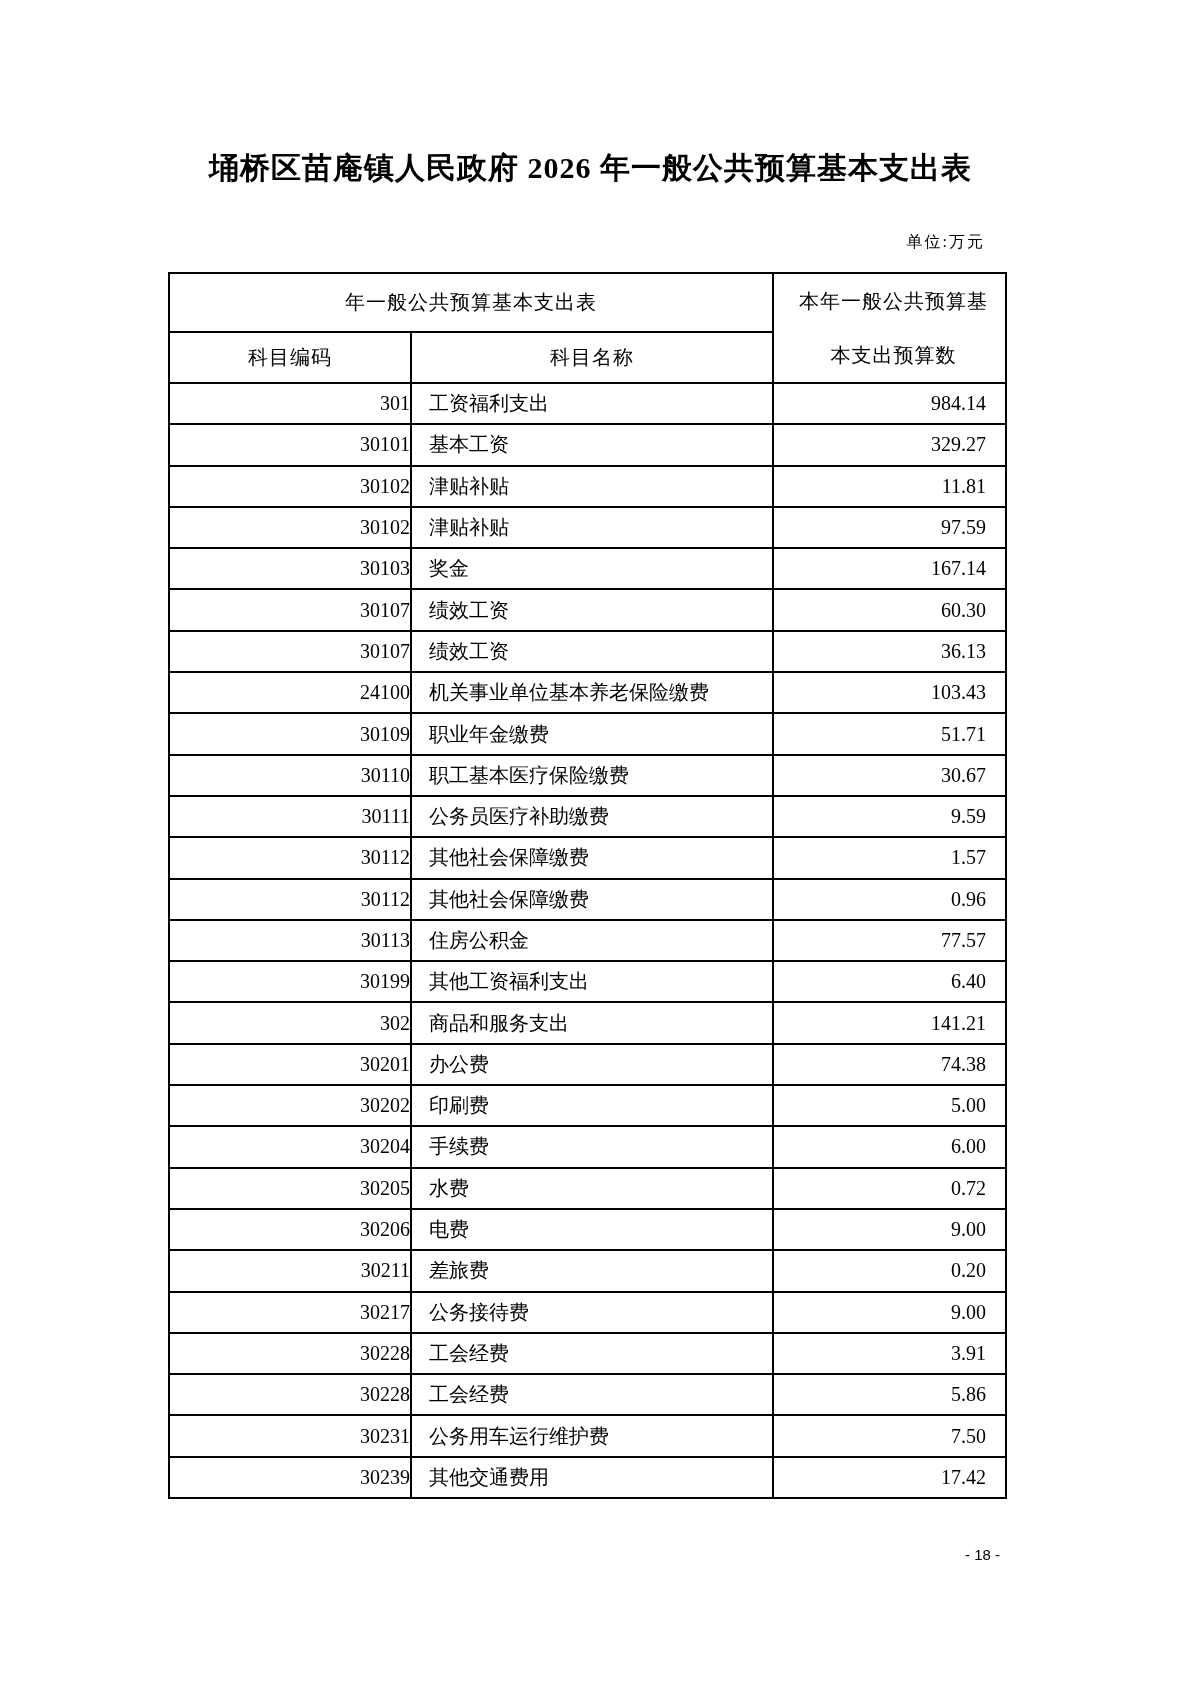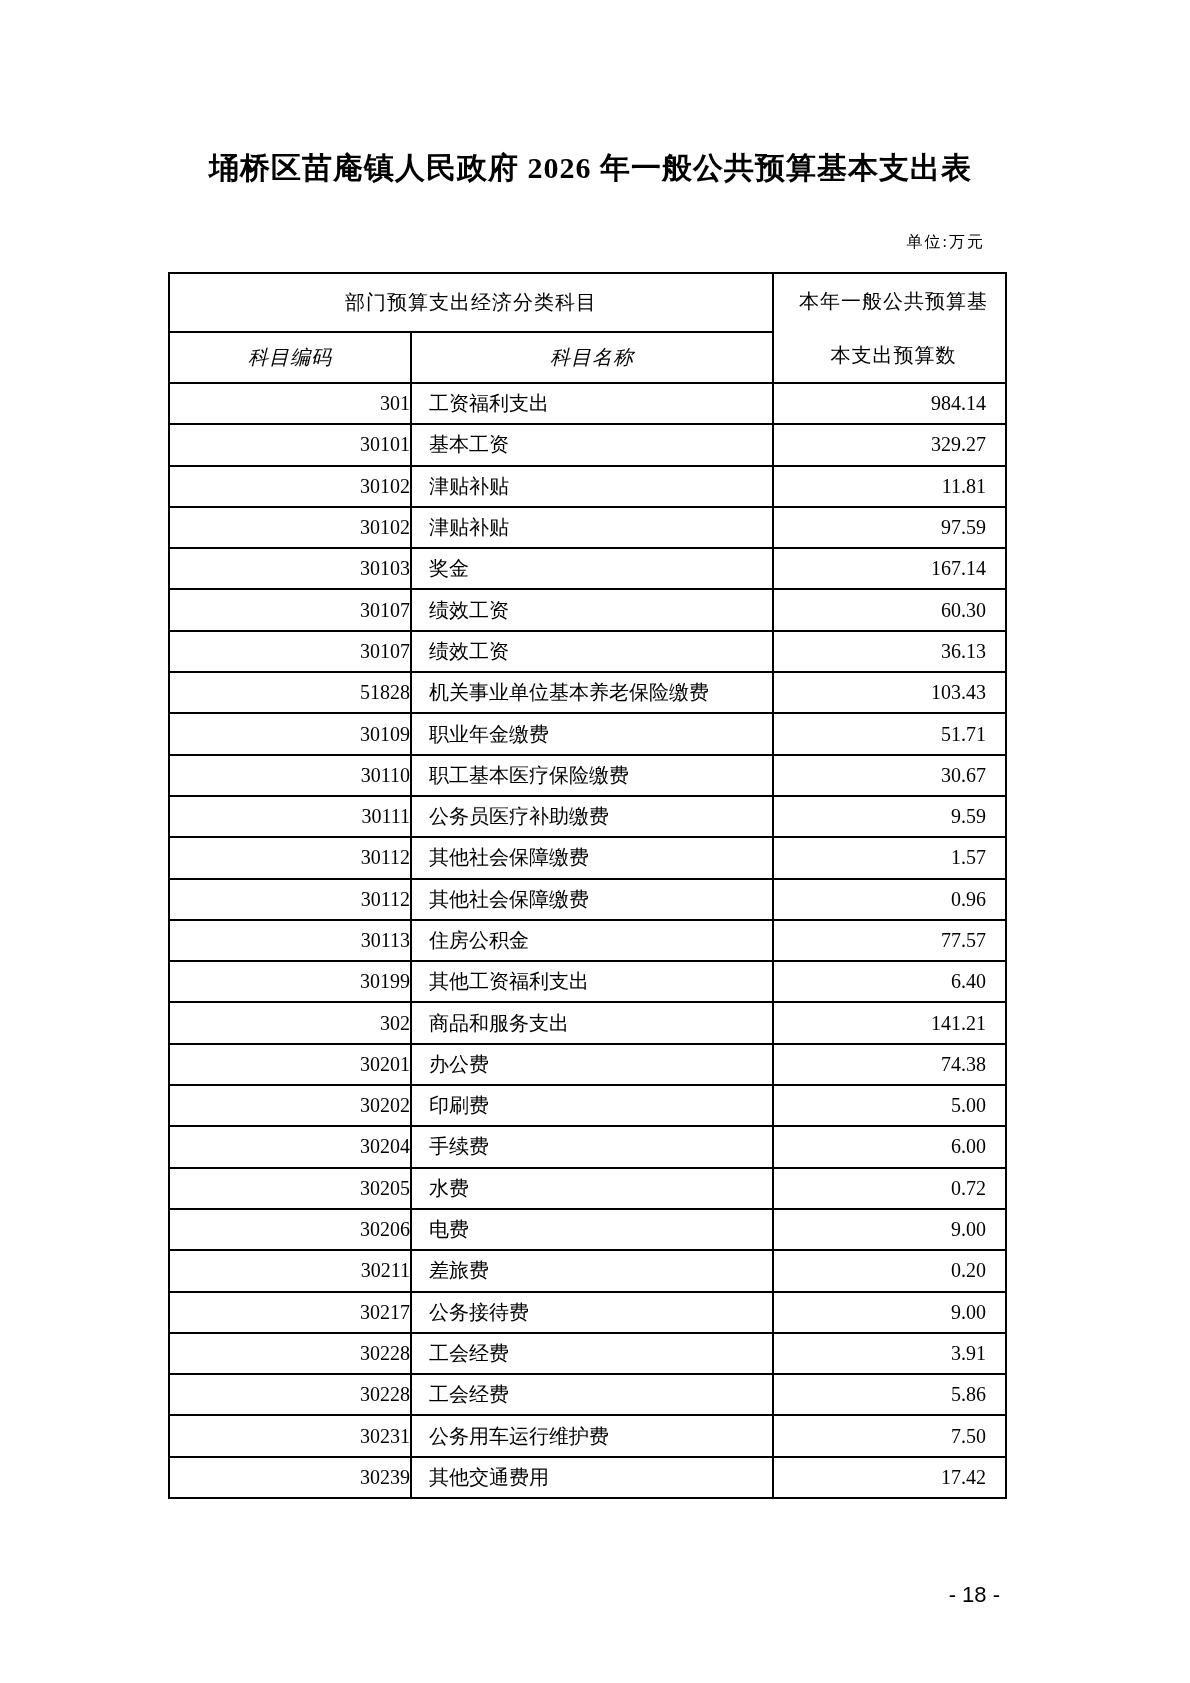--- a/index.html
+++ b/index.html
@@ -34,61 +34,61 @@
     table-layout: fixed;
   }
   table.budget td, table.budget th {
     border: 2px solid #000000;
     font-weight: normal;
     font-size: 20px;
     overflow: hidden;
     white-space: nowrap;
   }
   tr.hdr-row-1 th { height: 58px; }
-  tr.hdr-row-2 th { height: 51px; font-style: italic; }
+  tr.hdr-row-2 th { height: 51px; }
   th.group-head, th.sub-head {
     text-align: center;
     font-weight: bold;
     letter-spacing: 1px;
   }
   th.value-head {
     text-align: center;
     font-weight: bold;
     letter-spacing: 1px;
     vertical-align: middle;
     padding-left: 8px;
   }
   th.value-head .vh-line { line-height: 54px; }
   tr.data-row td { height: 41.3px; vertical-align: middle; }
   td.cell-code { padding-left: 16px; text-align: right; }
   td.cell-name { padding-left: 17px; text-align: left; }
   td.cell-value { padding-right: 19px; text-align: right; }
   .page-number {
     position: absolute;
-    top: 1582px; right: 190px;
+    top: 1546px; right: 190px;
     font-family: "Liberation Sans", sans-serif;
-    font-size: 22px;
+    font-size: 15px;
   }
 </style>
 </head>
 <body>
 
 <div class="page-title">埇桥区苗庵镇人民政府 2026 年一般公共预算基本支出表</div>
 
 <div class="unit-label">单位:万元</div>
 
 <table class="budget">
   <colgroup>
     <col style="width:242px">
     <col style="width:362px">
     <col style="width:233px">
   </colgroup>
   <thead>
     <tr class="hdr-row-1">
-      <th class="group-head" colspan="2">部门预算支出经济分类科目</th>
+      <th class="group-head" colspan="2">年一般公共预算基本支出表</th>
       <th class="value-head" rowspan="2">
         <div class="vh-line">本年一般公共预算基</div>
         <div class="vh-line">本支出预算数</div>
       </th>
     </tr>
     <tr class="hdr-row-2">
       <th class="sub-head">科目编码</th>
       <th class="sub-head">科目名称</th>
     </tr>
   </thead>
@@ -122,21 +122,21 @@
     <td class="cell-code">30107</td>
     <td class="cell-name">绩效工资</td>
     <td class="cell-value">60.30</td>
   </tr>
       <tr class="data-row">
     <td class="cell-code">30107</td>
     <td class="cell-name">绩效工资</td>
     <td class="cell-value">36.13</td>
   </tr>
       <tr class="data-row">
-    <td class="cell-code">51828</td>
+    <td class="cell-code">24100</td>
     <td class="cell-name">机关事业单位基本养老保险缴费</td>
     <td class="cell-value">103.43</td>
   </tr>
       <tr class="data-row">
     <td class="cell-code">30109</td>
     <td class="cell-name">职业年金缴费</td>
     <td class="cell-value">51.71</td>
   </tr>
       <tr class="data-row">
     <td class="cell-code">30110</td>

